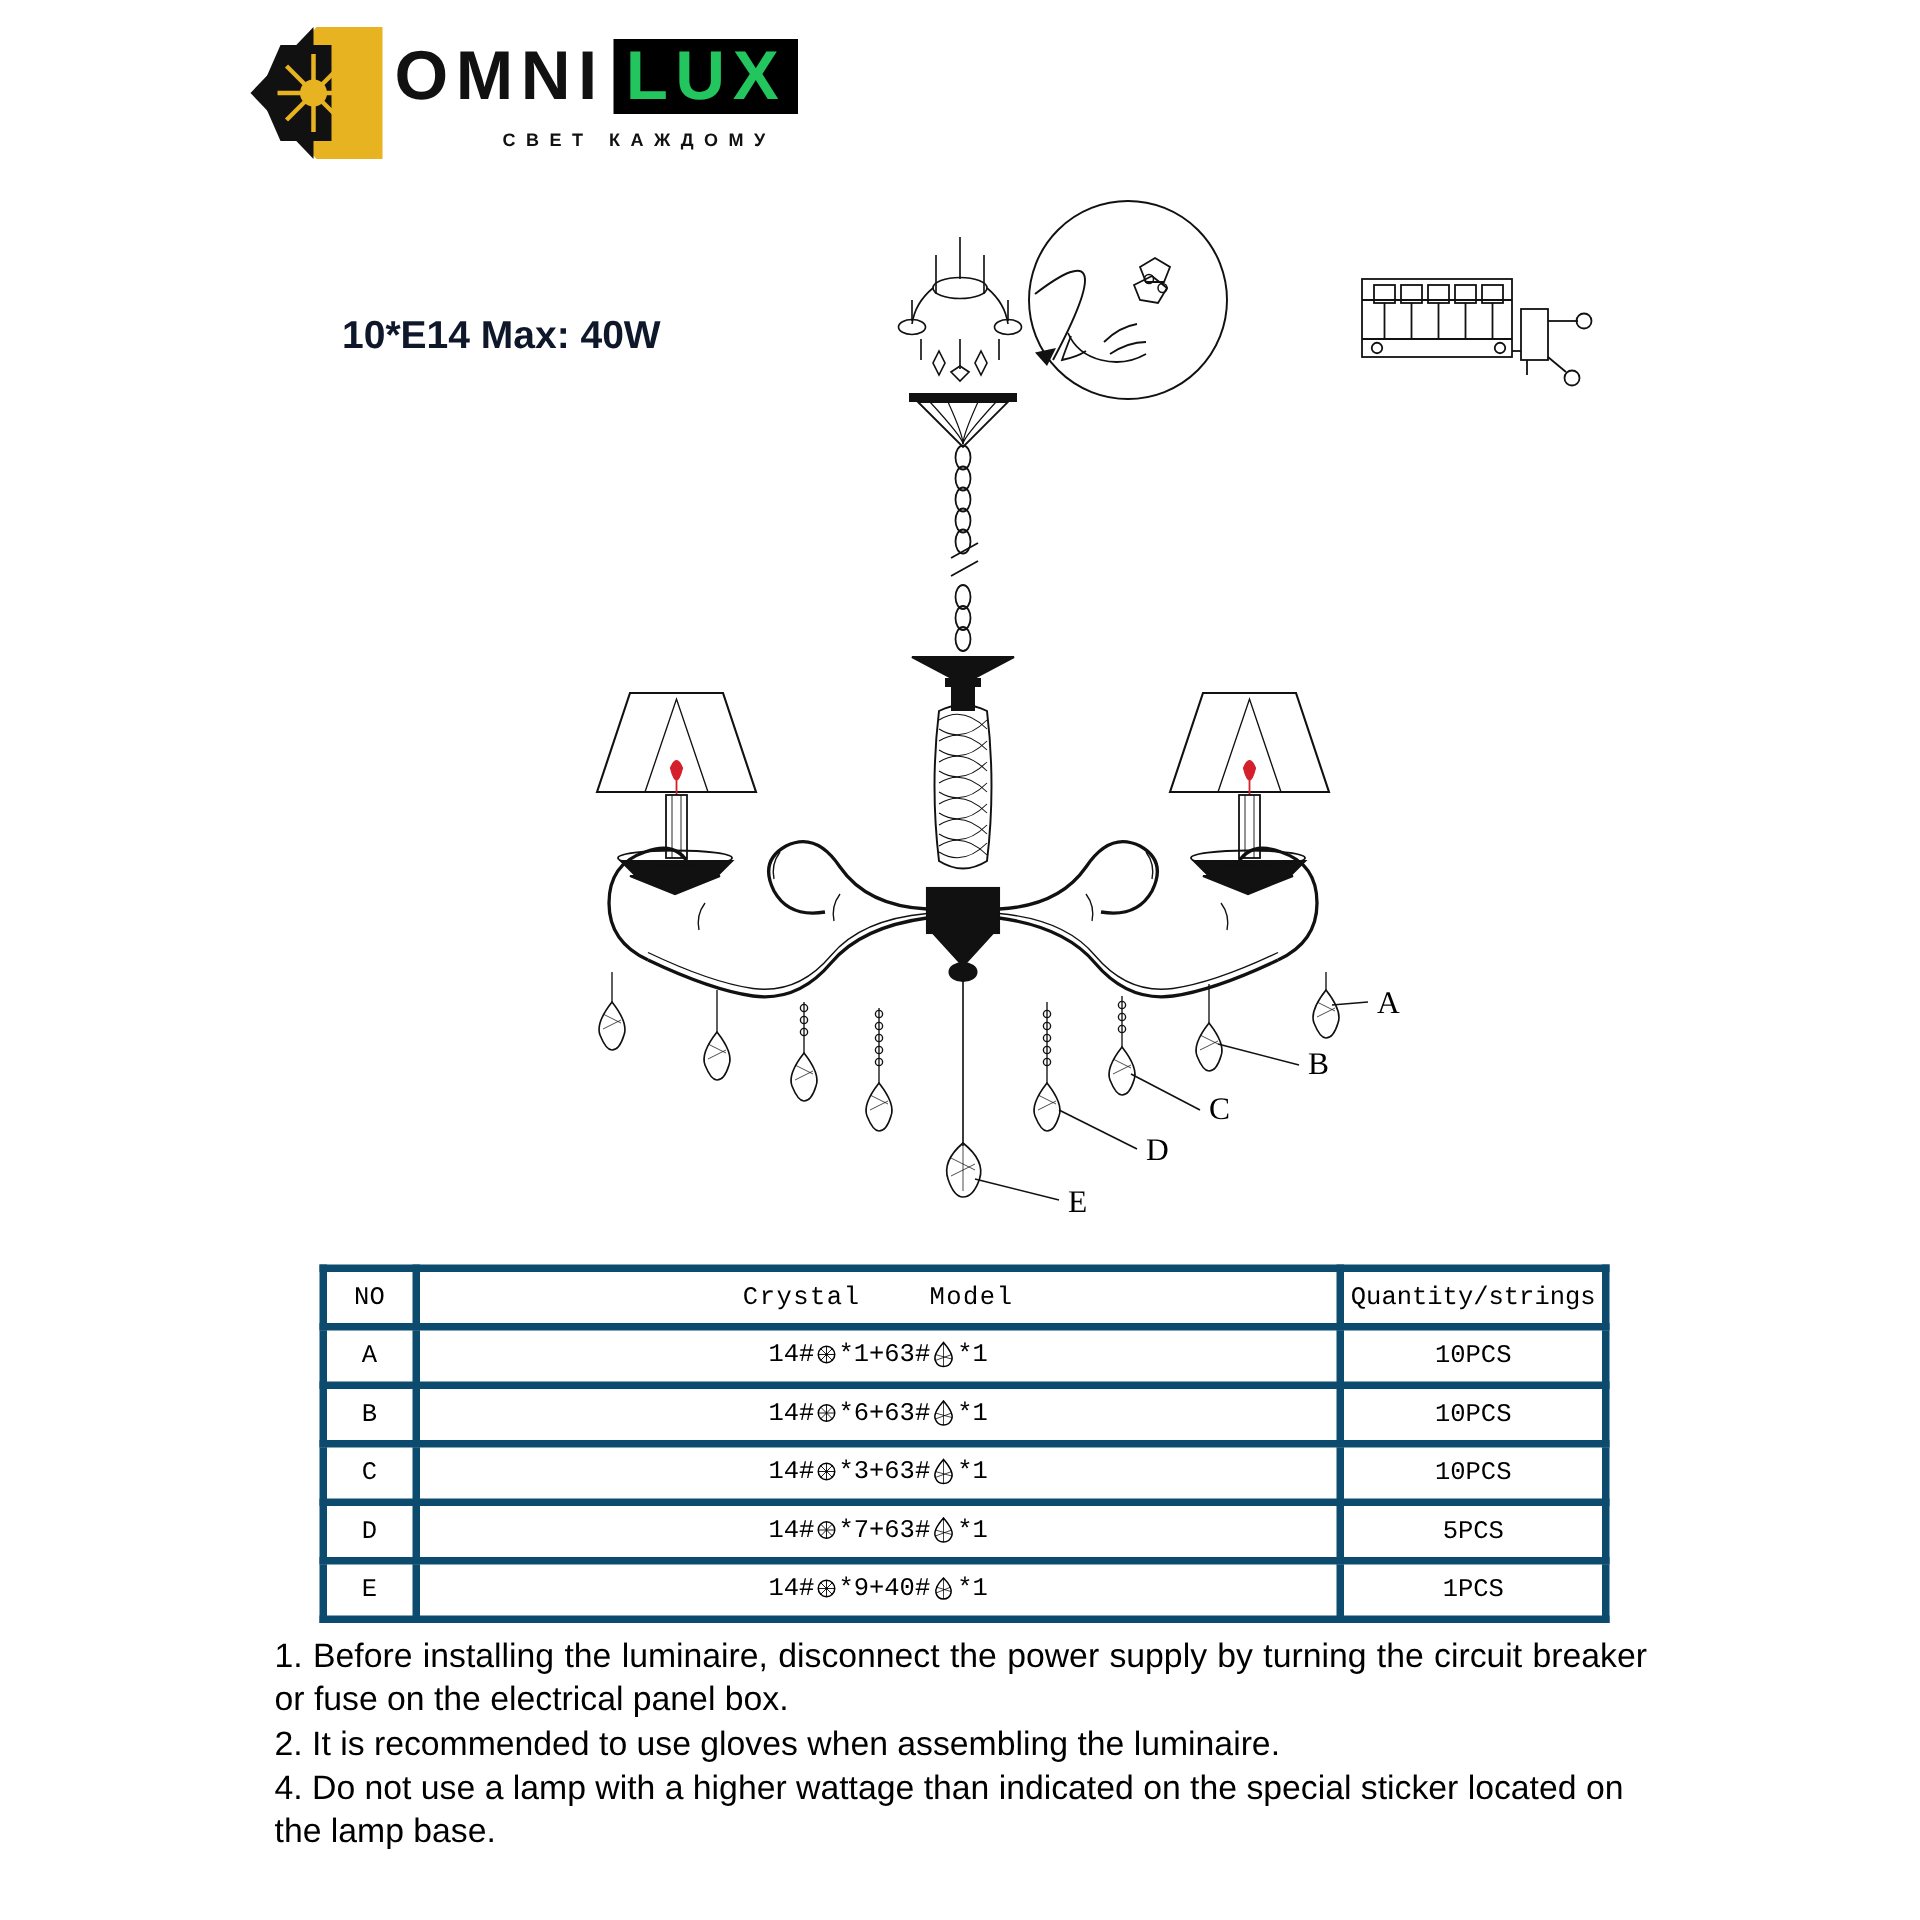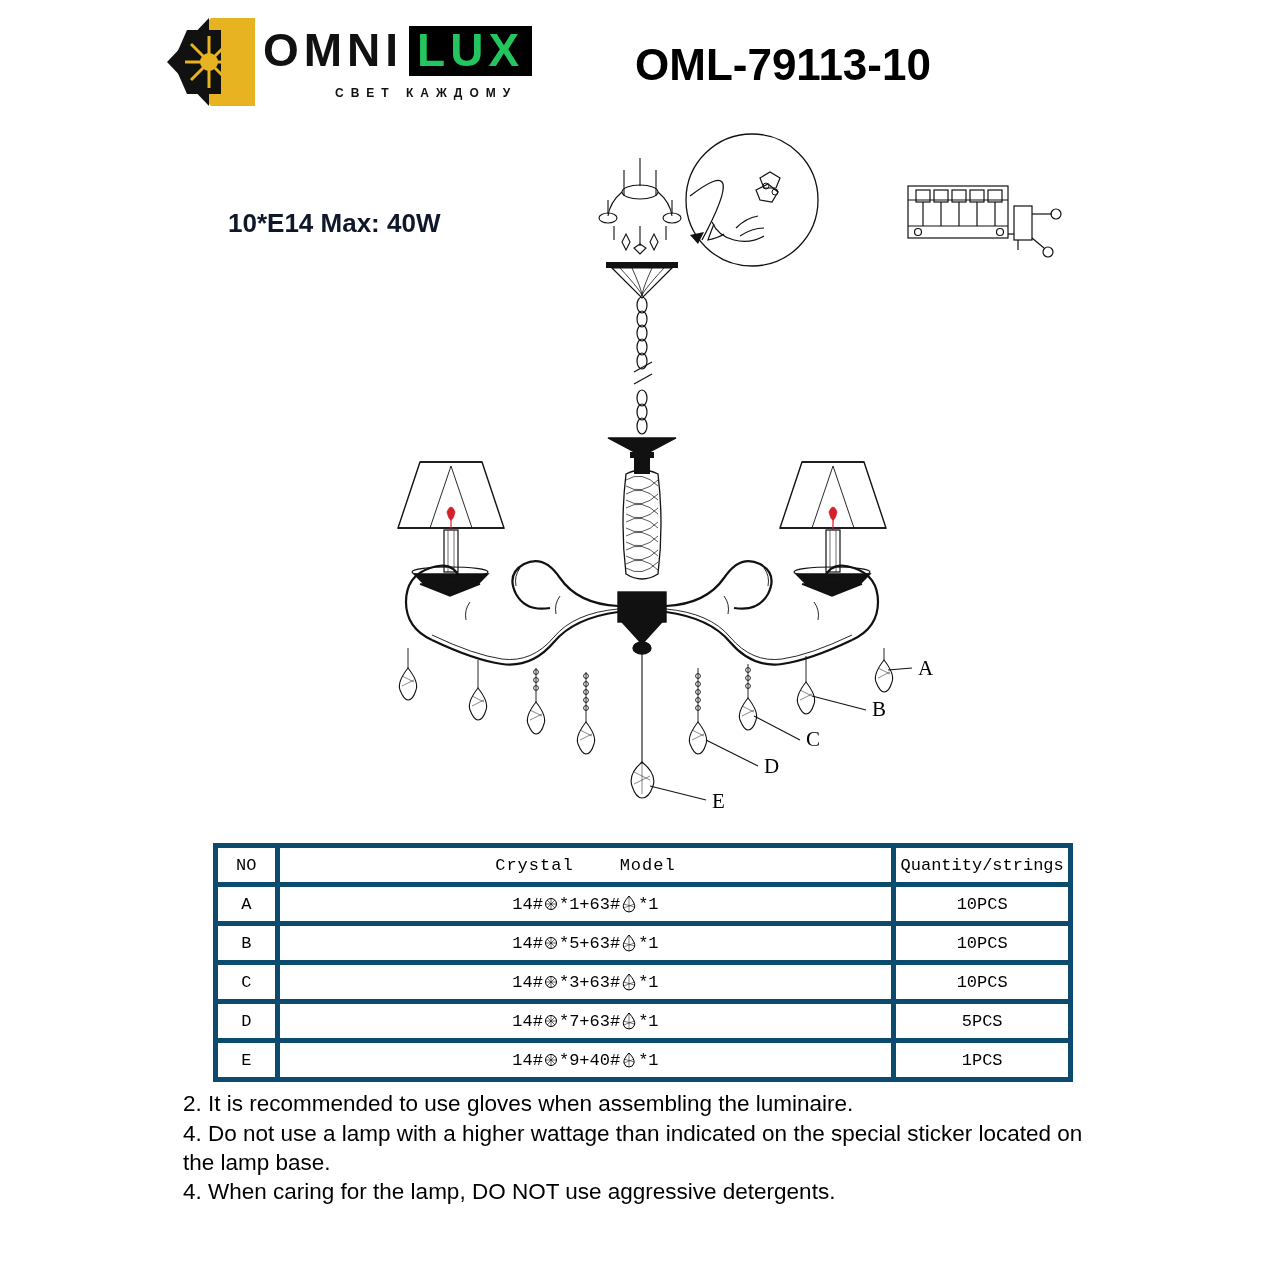--- a/index.html
+++ b/index.html
@@ -170,21 +170,20 @@
             <line x1="44" y1="46" x2="62" y2="28"></line>
           </g>
         </g>
       </svg>
     </div>
     <div class="logo-text">
       <span class="logo-omni">OMNI</span><span class="logo-lux-box">LUX</span>
     </div>
     <div class="logo-slogan">СВЕТ КАЖДОМУ</div>
   </div>
-  <div class="model-code">OML-79113-10</div>
 </div>
 
 <div class="spec-line">10*E14 Max: 40W</div>
 
 <div class="drawing">
 <svg width="1280" height="1280" viewBox="0 0 1280 1280">
   <g stroke="#111" fill="none" stroke-width="1.4">
 
     <g stroke-width="1.1">
       <line x1="640" y1="158" x2="640" y2="186"></line>
@@ -470,21 +469,21 @@
           </svg><span>*1</span>
       </td>
       <td>10PCS</td>
     </tr>
     <tr>
       <td>B</td>
       <td class="model-cell">
         <span>14#</span><svg class="gem" width="14" height="14" viewBox="0 0 14 14">
             <circle cx="7" cy="7" r="5.5" fill="none" stroke="#000"></circle>
             <path d="M1.5 7h11M7 1.5v11M3 3l8 8M11 3l-8 8" stroke="#000" stroke-width=".6"></path>
-          </svg><span>*5+63#</span><svg class="gem" width="16" height="18" viewBox="0 0 16 18">
+          </svg><span>*6+63#</span><svg class="gem" width="16" height="18" viewBox="0 0 16 18">
             <path d="M8 1 Q1 9 2.5 13 Q4 17 8 17 Q12 17 13.5 13 Q15 9 8 1Z" fill="none" stroke="#000"></path>
             <path d="M2.5 9l11 3M2.5 13l11-4M8 1v16" stroke="#000" stroke-width=".5"></path>
           </svg><span>*1</span>
       </td>
       <td>10PCS</td>
     </tr>
     <tr>
       <td>C</td>
       <td class="model-cell">
         <span>14#</span><svg class="gem" width="14" height="14" viewBox="0 0 14 14">
@@ -520,16 +519,16 @@
             <path d="M8 2 Q2 8 3 12 Q4 16 8 16 Q12 16 13 12 Q14 8 8 2Z" fill="none" stroke="#000"></path>
             <path d="M3 8l10 3M3 12l10-4M8 2v14" stroke="#000" stroke-width=".5"></path>
           </svg><span>*1</span>
       </td>
       <td>1PCS</td>
     </tr>
   </tbody>
 </table>
 
 <div class="notes">
+  <p class="note-1">1. Before installing the luminaire, disconnect the power supply by turning the circuit breaker or fuse on the electrical panel box.</p>
   <p>2. It is recommended to use gloves when assembling the luminaire.</p>
   <p>4. Do not use a lamp with a higher wattage than indicated on the special sticker located on the lamp base.</p>
-  <p>4. When caring for the lamp, DO NOT use aggressive detergents.</p>
 </div>
 
 </body></html>

